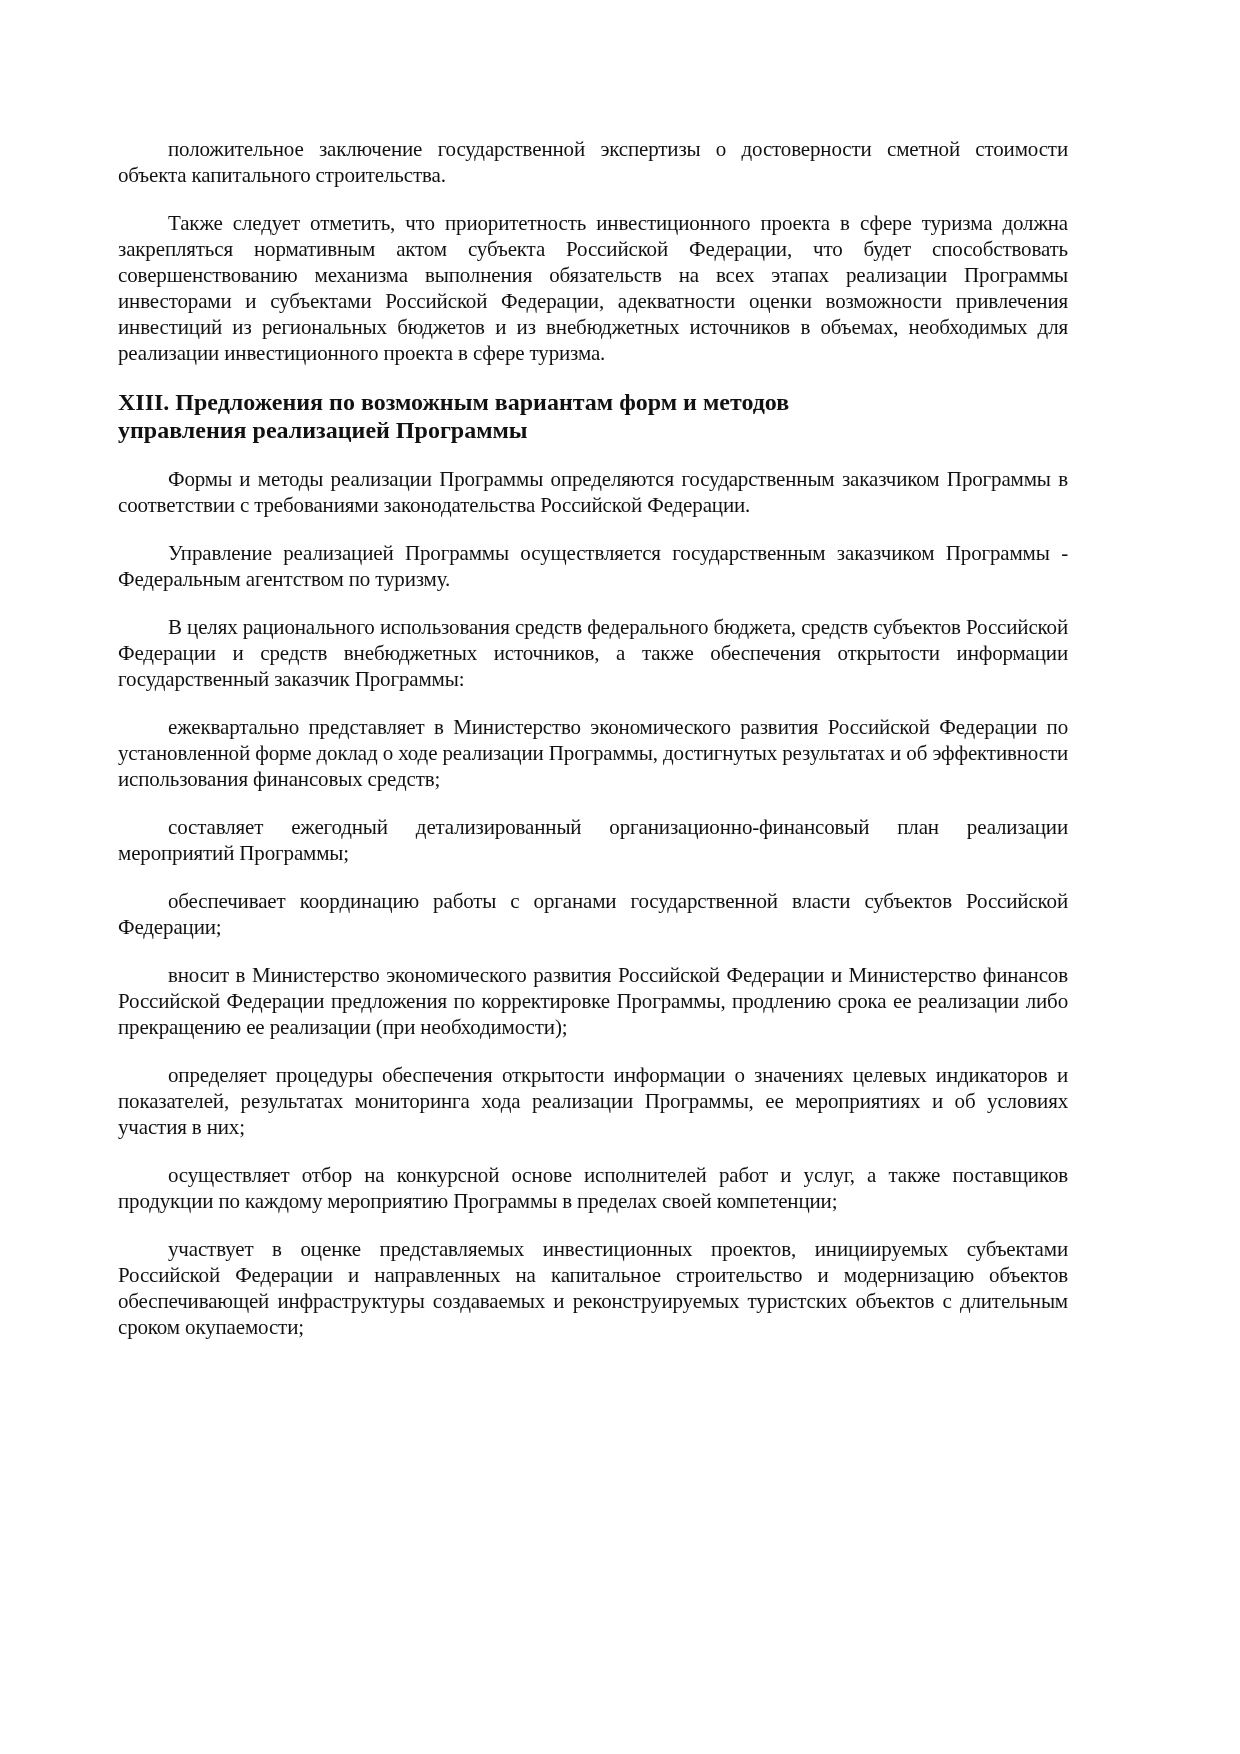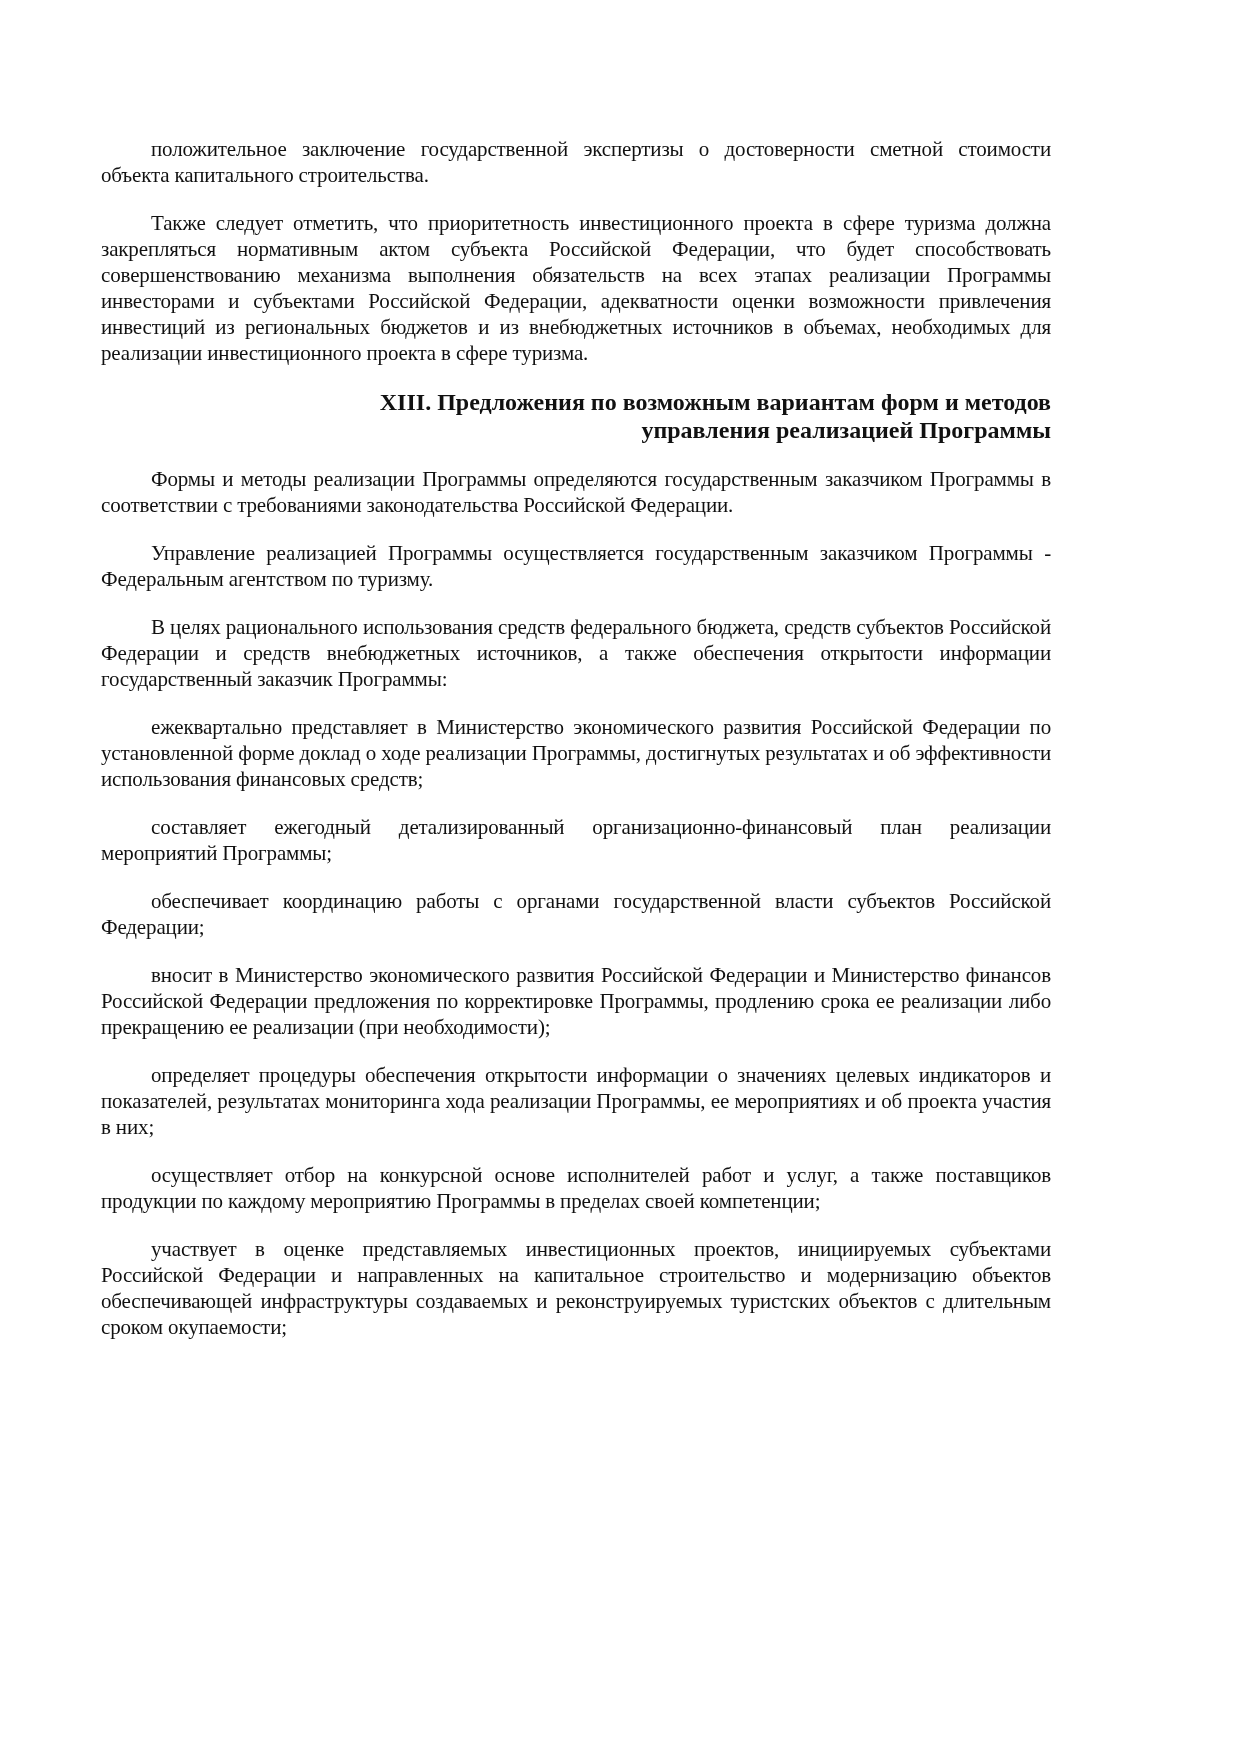--- a/index.html
+++ b/index.html
@@ -10,38 +10,38 @@
   body {
     width: 1240px;
     height: 1754px;
     position: relative;
     overflow: hidden;
     font-family: "Liberation Serif", "DejaVu Serif", serif;
     color: #111111;
   }
   .page {
     position: absolute;
-    left: 101px;
+    left: 118px;
     top: 136px;
     width: 950px;
     font-family: Liberation Serif, serif;
   }
   .para {
     font-size: 21px;
     line-height: 26px;
     text-align: justify;
     text-indent: 50px;
     margin: 0 0 22px 0;
     letter-spacing: -0.15px;
   }
   .heading {
     font-weight: bold;
     font-size: 24px;
     line-height: 28px;
-    text-align: right;
+    text-align: left;
     margin: 12px 0 22px 0;
   }
   .heading span { display: block; }
 </style>
 </head>
 <body>
 
 <div class="page">
 
   <p class="para">положительное заключение государственной экспертизы о достоверности сметной стоимости объекта капитального строительства.</p>
@@ -52,17 +52,17 @@
     <span>управления реализацией Программы</span>
   </h2>
 
   <p class="para">Формы и методы реализации Программы определяются государственным заказчиком Программы в соответствии с требованиями законодательства Российской Федерации.</p>
   <p class="para">Управление реализацией Программы осуществляется государственным заказчиком Программы - Федеральным агентством по туризму.</p>
   <p class="para">В целях рационального использования средств федерального бюджета, средств субъектов Российской Федерации и средств внебюджетных источников, а также обеспечения открытости информации государственный заказчик Программы:</p>
   <p class="para">ежеквартально представляет в Министерство экономического развития Российской Федерации по установленной форме доклад о ходе реализации Программы, достигнутых результатах и об эффективности использования финансовых средств;</p>
   <p class="para">составляет ежегодный детализированный организационно-финансовый план реализации мероприятий Программы;</p>
   <p class="para">обеспечивает координацию работы с органами государственной власти субъектов Российской Федерации;</p>
   <p class="para">вносит в Министерство экономического развития Российской Федерации и Министерство финансов Российской Федерации предложения по корректировке Программы, продлению срока ее реализации либо прекращению ее реализации (при необходимости);</p>
-  <p class="para">определяет процедуры обеспечения открытости информации о значениях целевых индикаторов и показателей, результатах мониторинга хода реализации Программы, ее мероприятиях и об проекта участия в них;</p>
+  <p class="para">определяет процедуры обеспечения открытости информации о значениях целевых индикаторов и показателей, результатах мониторинга хода реализации Программы, ее мероприятиях и об условиях участия в них;</p>
   <p class="para">осуществляет отбор на конкурсной основе исполнителей работ и услуг, а также поставщиков продукции по каждому мероприятию Программы в пределах своей компетенции;</p>
   <p class="para">участвует в оценке представляемых инвестиционных проектов, инициируемых субъектами Российской Федерации и направленных на капитальное строительство и модернизацию объектов обеспечивающей инфраструктуры создаваемых и реконструируемых туристских объектов с длительным сроком окупаемости;</p>
 
 </div>
 
 </body></html>

